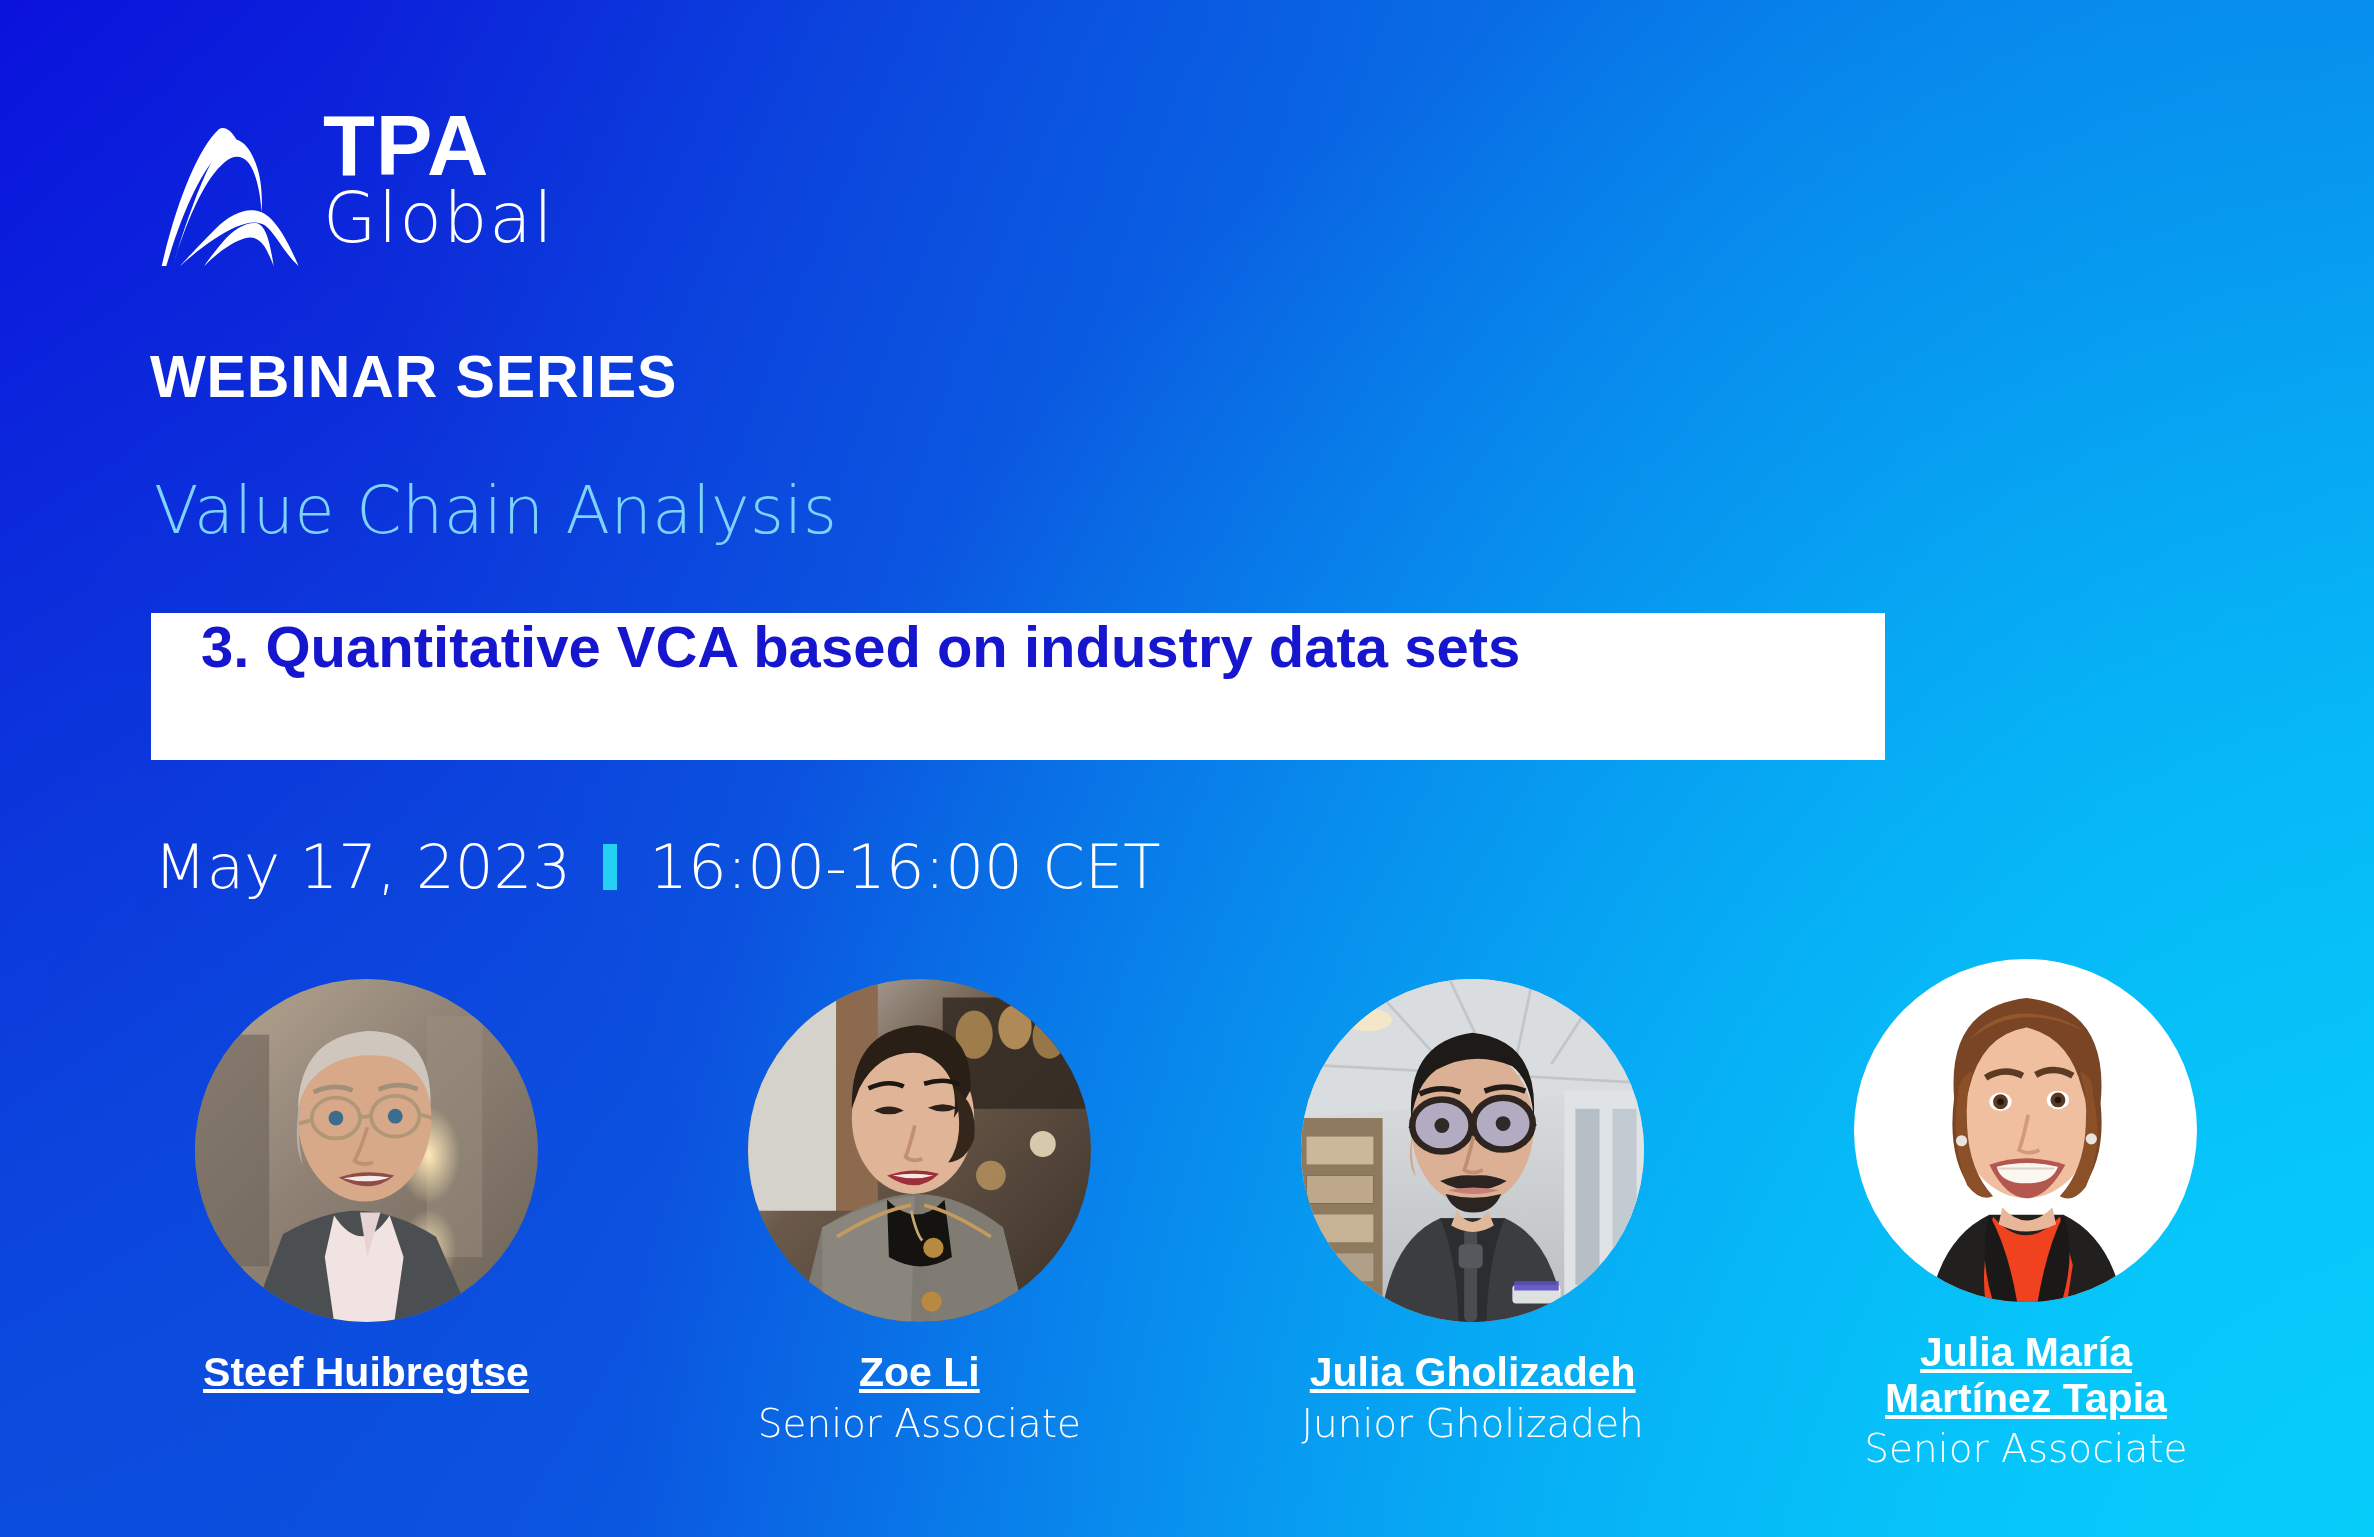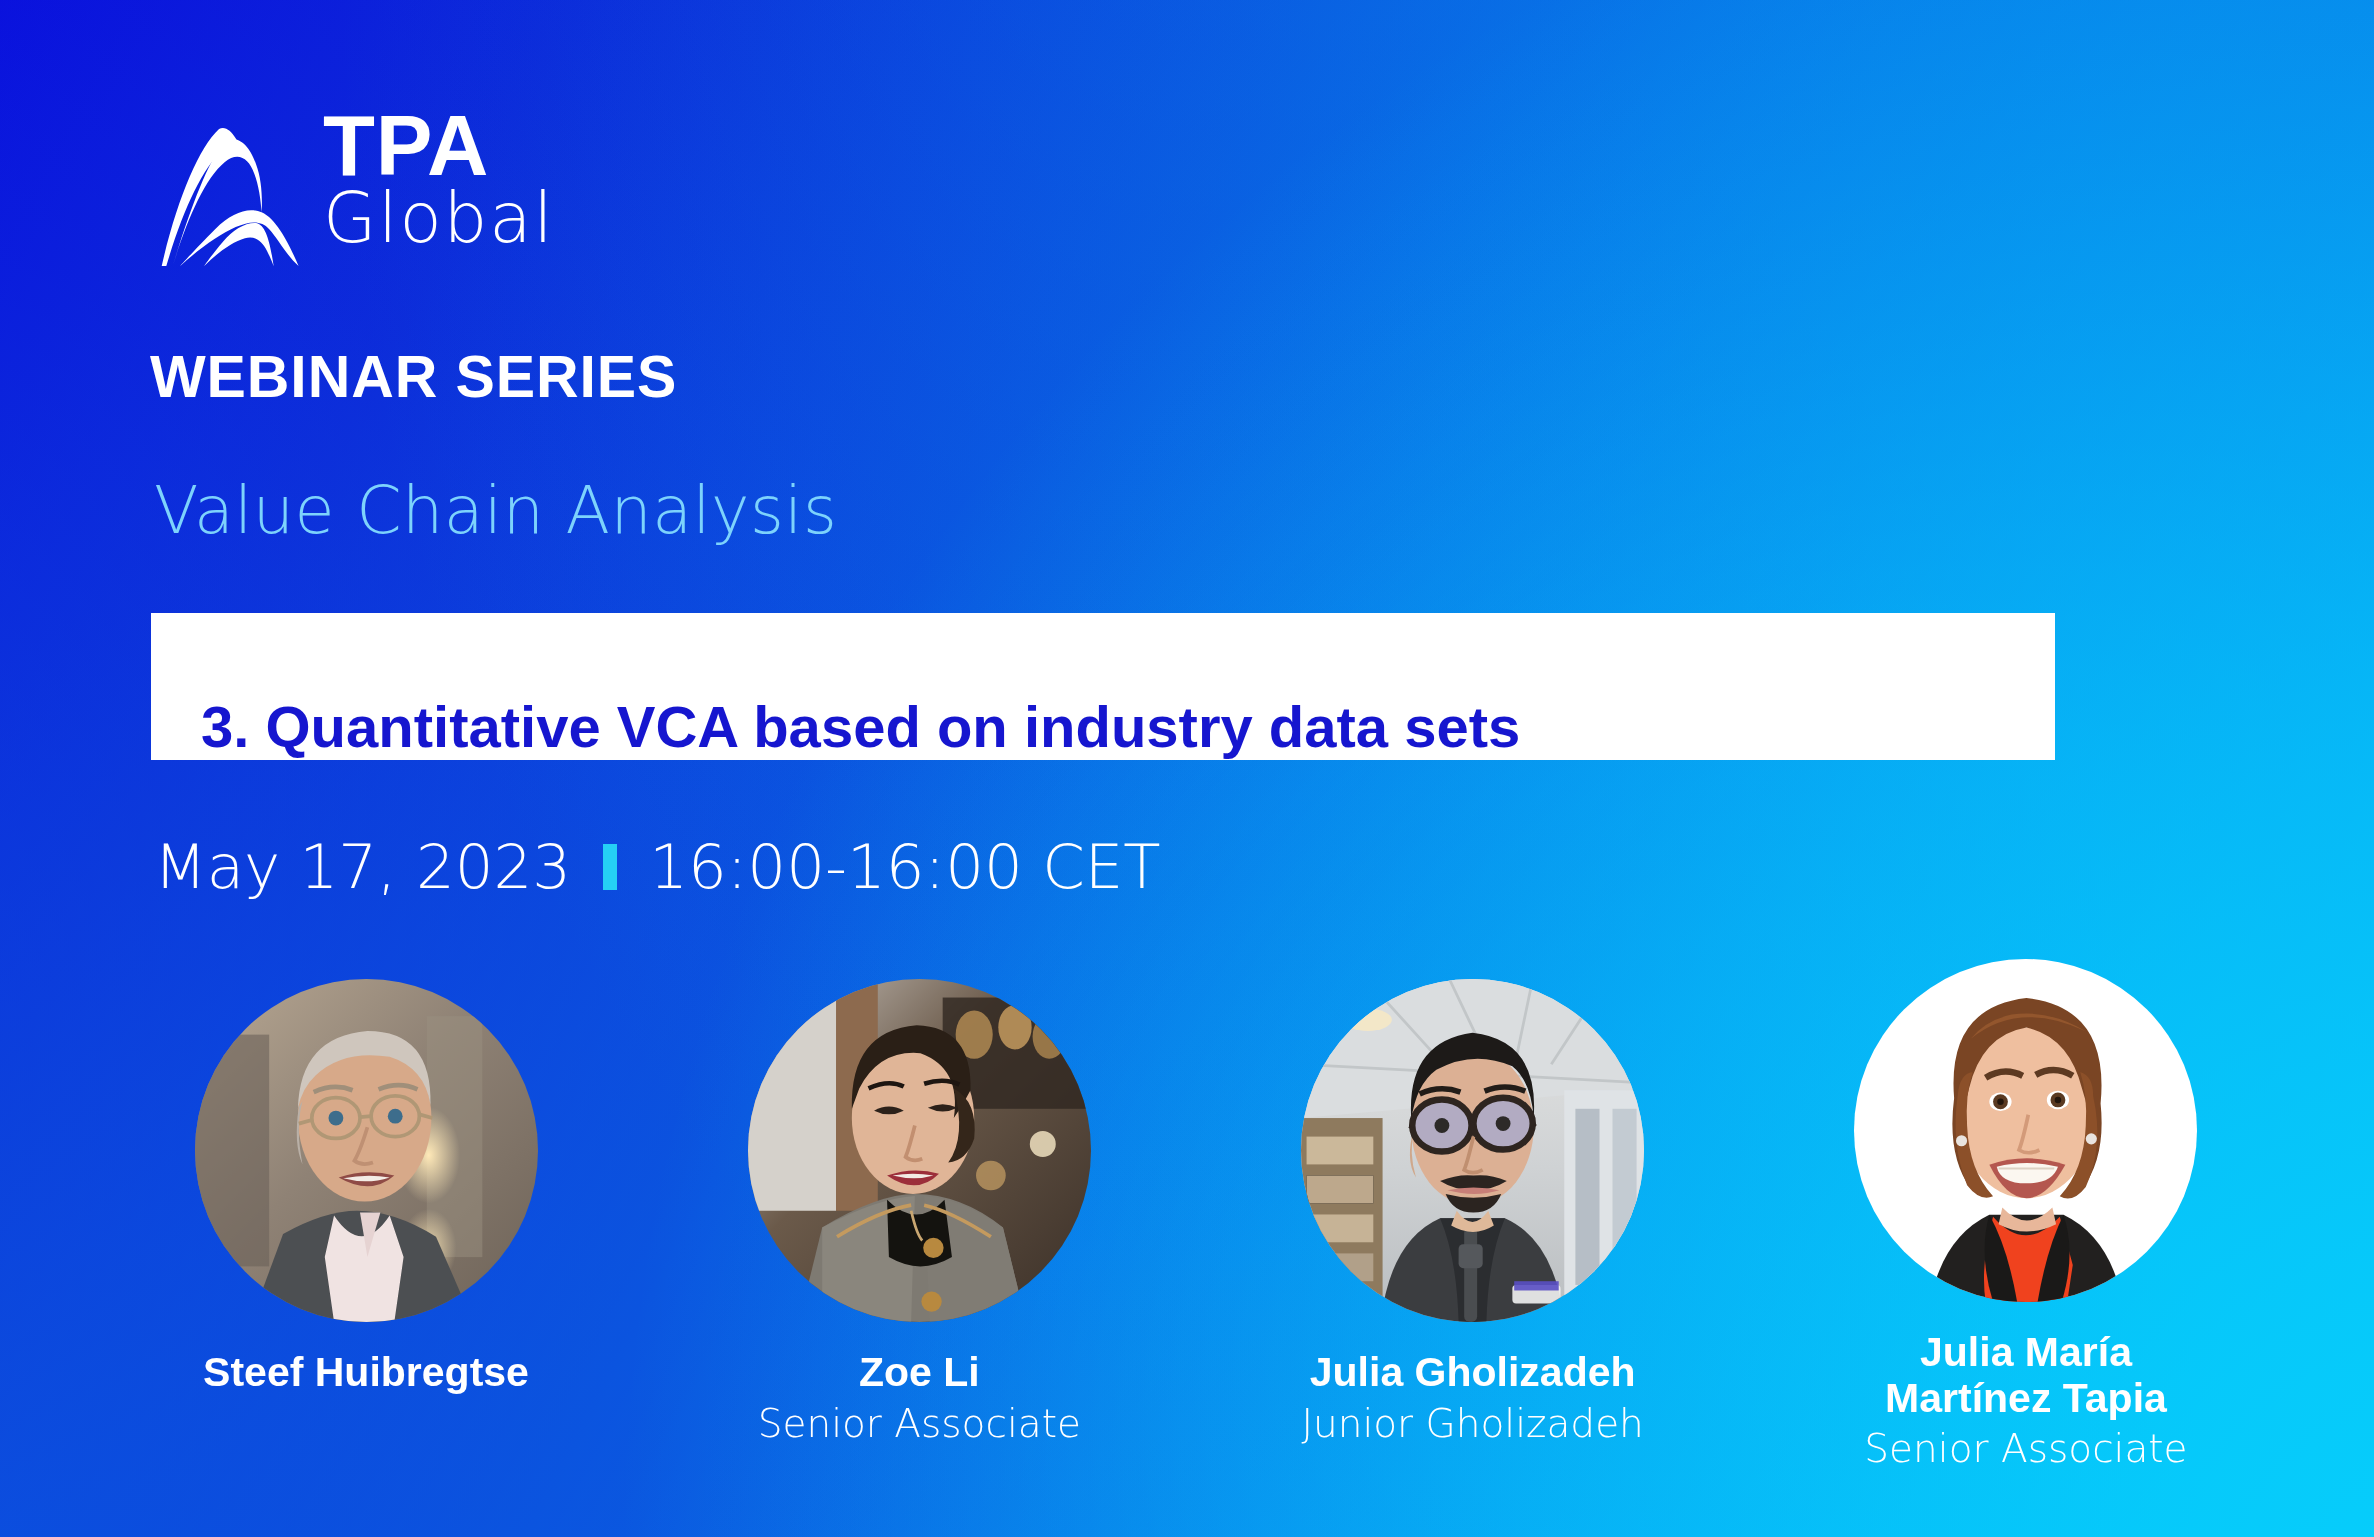--- a/index.html
+++ b/index.html
@@ -41,23 +41,23 @@
   }
   #subhead {
     position:absolute; left:154px; top:473px;
     color:#7dd3fc; font-size:65px; font-weight:300; letter-spacing:0.5px;
     font-family:"DejaVu Sans", sans-serif;
   }
 
   
   #banner {
     position:absolute; left:151px; top:613px;
-    width:1904px; height:147px;
+    width:1734px; height:147px;
     background:#ffffff;
-    display:flex; align-items:flex-end;
+    display:flex; align-items:flex-start;
   }
   #banner-text {
     margin-left:50px;
     color:#1616cf; font-size:58px; font-weight:bold; letter-spacing:0px;
     font-family:"Liberation Sans", sans-serif;
     white-space:nowrap;
   }
 
   
   #datetime {
@@ -80,20 +80,21 @@
   }
   .speaker { width:538px; display:flex; flex-direction:column; align-items:center; }
   .avatar {
     width:343px; height:343px; border-radius:50%;
     overflow:hidden; position:relative; flex:0 0 auto;
   }
   .speaker-name {
     margin-top:28px; color:#ffffff; text-align:center;
     font-size:41px; font-weight:bold; line-height:1.12;
     font-family:"Liberation Sans", sans-serif;
+    text-decoration:underline;
   }
   .speaker-role {
     margin-top:5.6px; color:#ffffff; text-align:center;
     font-size:39px; font-weight:300; line-height:1.15;
     font-family:"DejaVu Sans", sans-serif;
   }
   .shift-up { margin-top:-20.4px; }
 </style>
 </head>
 <body>

